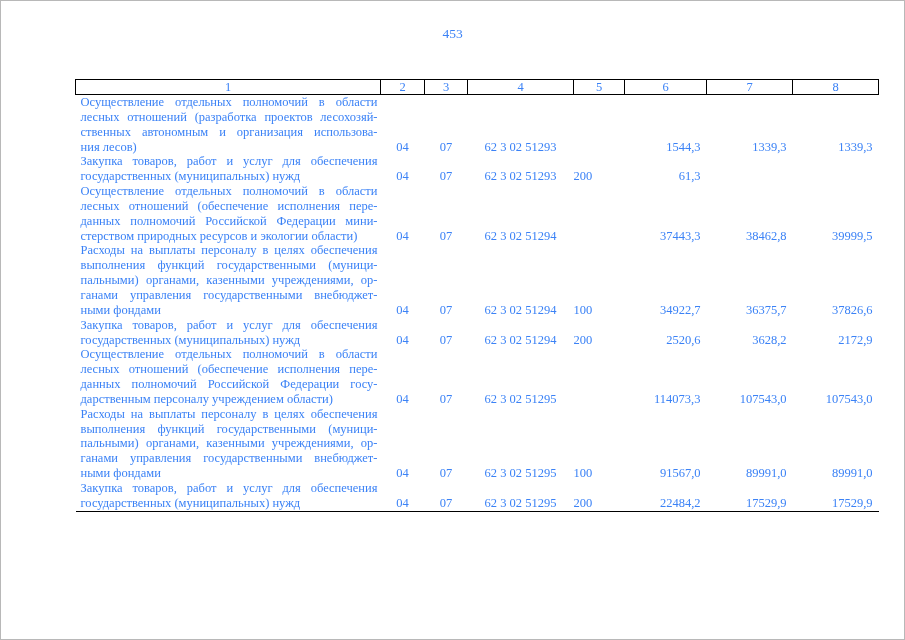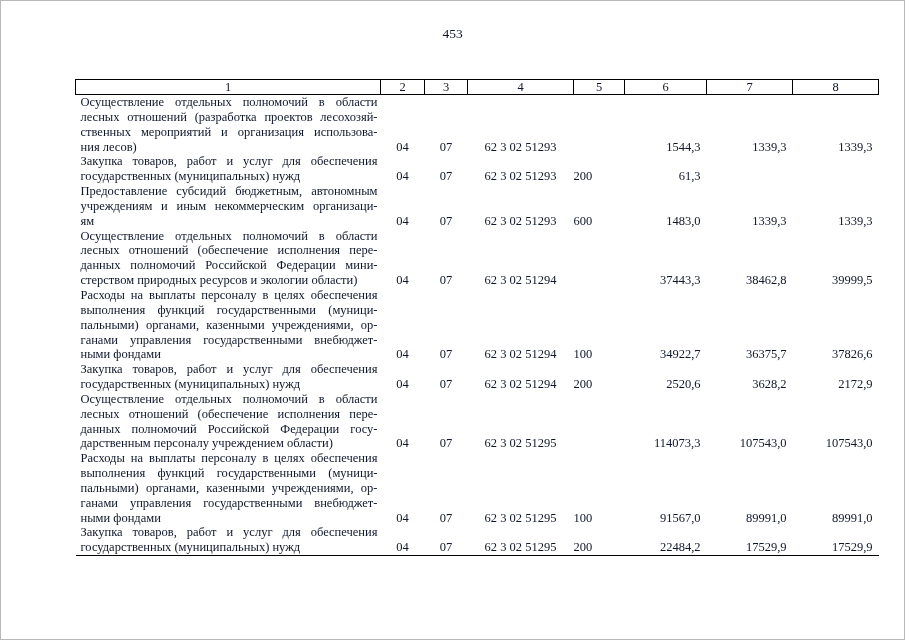--- a/index.html
+++ b/index.html
@@ -8,21 +8,21 @@
     background: #ffffff;
   }
   .page {
     position: relative;
     width: 905px;
     height: 640px;
     box-sizing: border-box;
     background: #ffffff;
     border: 1px solid #b8b8b8;
     font-family: "Liberation Serif", serif;
-    color: #0f172a;
+    color: #3b82f6;
     overflow: hidden;
   }
   .page-number {
     position: absolute;
     top: 25px;
     left: 0;
     width: 100%;
     text-align: center;
     font-size: 13.5px;
   }
@@ -95,21 +95,21 @@
           <th>6</th>
           <th>7</th>
           <th>8</th>
         </tr>
     </thead>
     <tbody id="table-body">
         <tr>
           <td class="name">
             <div class="nl">Осуществление отдельных полномочий в области</div>
             <div class="nl">лесных отношений (разработка проектов лесохозяй-</div>
-            <div class="nl">ственных мероприятий и организация использова-</div>
+            <div class="nl">ственных автономным и организация использова-</div>
             <div class="nl last">ния лесов)</div>
           </td>
           <td class="ctr">04</td>
           <td class="ctr">07</td>
           <td class="ctr">62 3 02 51293</td>
           <td class="vr"></td>
           <td class="rt">1544,3</td>
           <td class="rt">1339,3</td>
           <td class="rt">1339,3</td>
         </tr>
@@ -121,34 +121,20 @@
           <td class="ctr">04</td>
           <td class="ctr">07</td>
           <td class="ctr">62 3 02 51293</td>
           <td class="vr">200</td>
           <td class="rt">61,3</td>
           <td class="rt"></td>
           <td class="rt"></td>
         </tr>
         <tr>
           <td class="name">
-            <div class="nl">Предоставление субсидий бюджетным, автономным</div>
-            <div class="nl">учреждениям и иным некоммерческим организаци-</div>
-            <div class="nl last">ям</div>
-          </td>
-          <td class="ctr">04</td>
-          <td class="ctr">07</td>
-          <td class="ctr">62 3 02 51293</td>
-          <td class="vr">600</td>
-          <td class="rt">1483,0</td>
-          <td class="rt">1339,3</td>
-          <td class="rt">1339,3</td>
-        </tr>
-        <tr>
-          <td class="name">
             <div class="nl">Осуществление отдельных полномочий в области</div>
             <div class="nl">лесных отношений (обеспечение исполнения пере-</div>
             <div class="nl">данных полномочий Российской Федерации мини-</div>
             <div class="nl last">стерством природных ресурсов и экологии области)</div>
           </td>
           <td class="ctr">04</td>
           <td class="ctr">07</td>
           <td class="ctr">62 3 02 51294</td>
           <td class="vr"></td>
           <td class="rt">37443,3</td>

